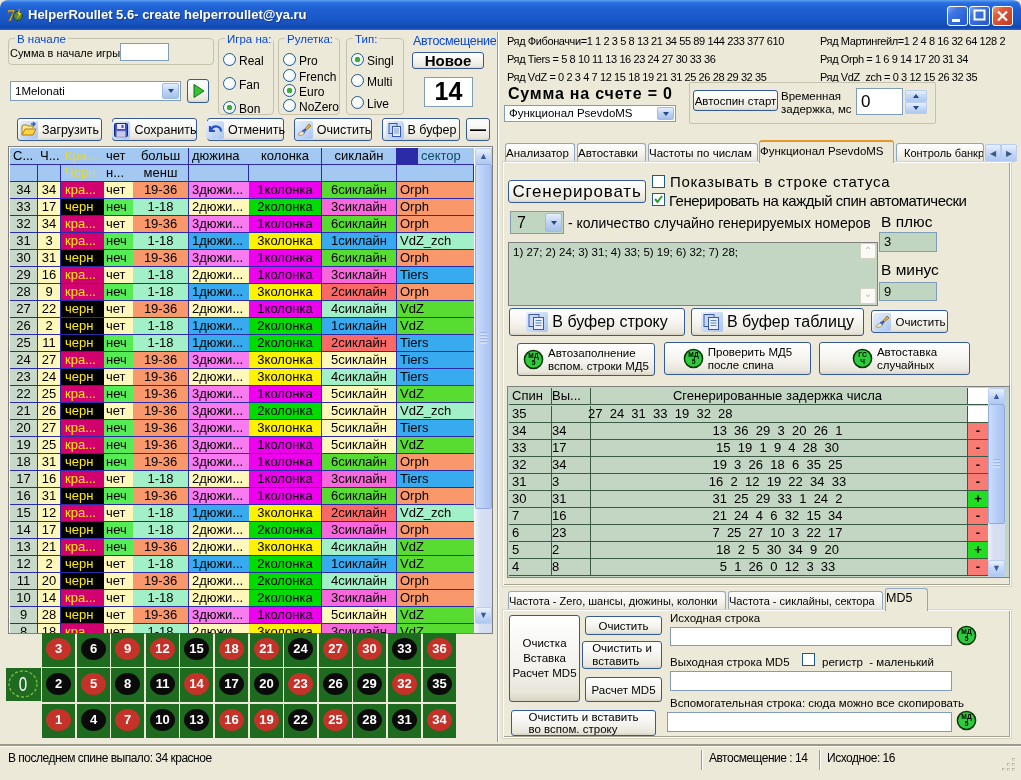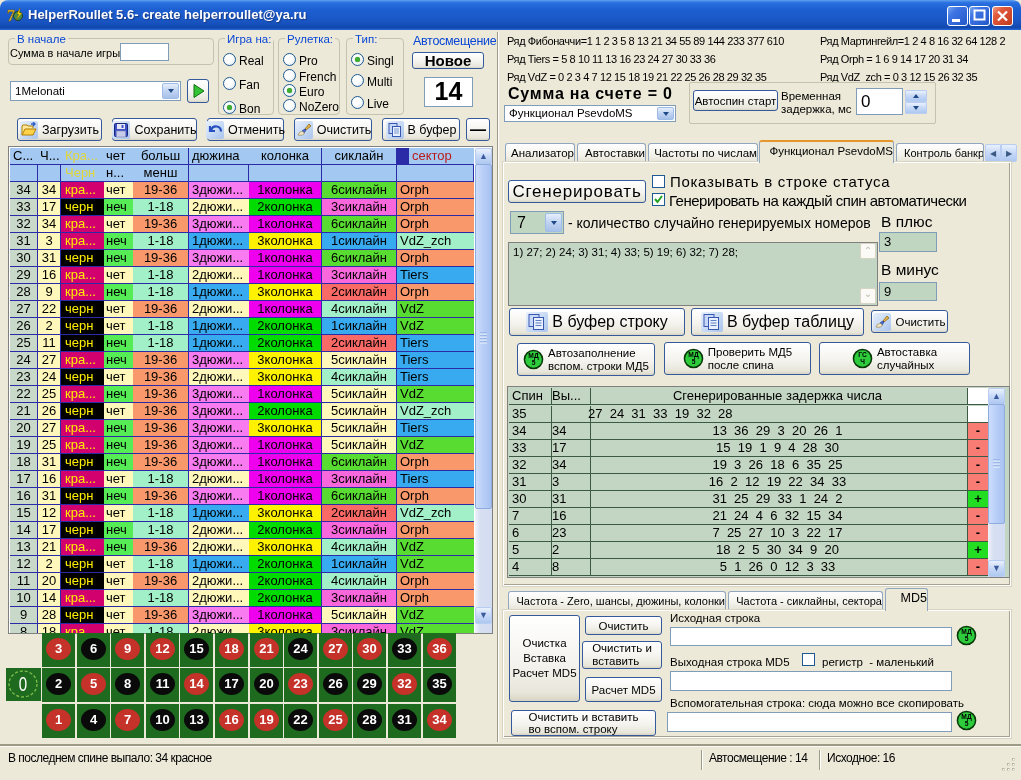--- a/index.html
+++ b/index.html
@@ -39,21 +39,21 @@
   background:linear-gradient(180deg,#E9F1FD,#C6D8F7 50%,#AEC8F0); display:flex;align-items:center;justify-content:center; }
 .sbthumb { position:absolute; width:17px; border-radius:2px; border:1px solid #90ACDE;
   background:linear-gradient(90deg,#CCDDFC,#B4CBF6 60%,#A8C2F2); }
 .sarr { font-size:9px; color:#3A5A9C; line-height:1; }
 .ibx { display:flex; align-items:center; justify-content:center; background:linear-gradient(135deg,#E8F0FC,#BCD2F2 70%,#AAC4EC); border-radius:2px; padding:1px; }
 .bcell { position:absolute; background:#1E6A1E; }
 .chip { position:absolute; left:4px; top:5px; width:25px; height:22px; border-radius:50%;
   color:#fff; font-size:13px; font-weight:bold; text-align:center; line-height:22px; }
 .rlbl { position:absolute; font-size:11.5px; white-space:nowrap; }
 .ryad { font-size:11px; letter-spacing:-0.4px; }
-.tab { position:absolute; background:linear-gradient(180deg,#FFFFFF,#F2F1EA 60%,#E4E1D2); border:1px solid #91A7C0; border-bottom:none; border-radius:3px 3px 0 0; font-size:11.5px; text-align:right; overflow:hidden; white-space:nowrap; }
+.tab { position:absolute; background:linear-gradient(180deg,#FFFFFF,#F2F1EA 60%,#E4E1D2); border:1px solid #91A7C0; border-bottom:none; border-radius:3px 3px 0 0; font-size:11.5px; text-align:left; overflow:hidden; white-space:nowrap; }
 .tabactive { background:#ECE9D8; border-top:2px solid #E6972C; z-index:3; }
 .page { position:absolute; background:#ECE9D8; border:1px solid #fff; box-shadow: inset -1px -1px 0 #A8A390, 0 0 0 1px #D8D4C4; }
 #stable { position:absolute; left:507px; top:386px; width:503px; height:192px; border:1px solid #808080; background:#C3D6C3; }
 #stable-in { position:absolute; left:1px; top:1px; width:480px; height:189px; background:#C3D6C3; overflow:hidden; }
 .sr { position:absolute; left:0; width:479px; height:17px; }
 .sc { position:absolute; top:0; height:16px; line-height:16px; font-size:13px; border-right:1px solid #3A5A46; border-bottom:1px solid #3A5A46; overflow:hidden; white-space:nowrap; box-sizing:content-box; }
 .statusbar { position:absolute; left:0; top:744px; width:1021px; height:30px; background:#ECE9D8; border-top:2px solid #9D9A88; box-shadow:inset 0 1px 0 #FAF9F2; }
 .ssep { position:absolute; top:4px; height:20px; width:2px; border-left:1px solid #9D9A88; border-right:1px solid #FFFFFF; }
 </style></head>
 <body>
@@ -167,21 +167,21 @@
 <div id="ltable-in">
 <div class="tr" style="top:0;">
         <div class="tc" style="left:0px;width:27px;background:#A3C8F1;color:#000;text-align:left;font-size:13px;padding-left:3px;">С...</div>
         <div class="tc" style="left:28px;width:22px;background:#A3C8F1;color:#000;text-align:left;font-size:13px;padding-left:2px;">Ч...</div>
         <div class="tc" style="left:51px;width:42px;background:#A3C8F1;color:#E3D83A;text-align:left;font-size:13px;padding-left:4px;">Кра...</div>
         <div class="tc" style="left:94px;width:28px;background:#A3C8F1;color:#000;text-align:left;font-size:13px;padding-left:2px;">чет</div>
         <div class="tc" style="left:123px;width:55px;background:#A3C8F1;color:#000;text-align:center;font-size:13px;">больш</div>
         <div class="tc" style="left:179px;width:59px;background:#A3C8F1;color:#000;text-align:left;font-size:13px;padding-left:3px;">дюжина</div>
         <div class="tc" style="left:239px;width:72px;background:#A3C8F1;color:#000;text-align:center;font-size:13px;">колонка</div>
         <div class="tc" style="left:312px;width:74px;background:#A3C8F1;color:#000;text-align:center;font-size:13px;">сиклайн</div>
-        <div class="tc" style="left:399px;width:76px;background:#A3C8F1;color:#b91c1c;text-align:left;font-size:13px;padding-left:3px;">сектор</div>
+        <div class="tc" style="left:408px;width:76px;background:#A3C8F1;color:#0c4a6e;text-align:left;font-size:13px;padding-left:3px;">сектор</div>
       </div>
       <div class="tr" style="top:17px;">
         <div class="tc" style="left:0px;width:27px;background:#A3C8F1;color:#000;text-align:center;font-size:13px;"></div>
         <div class="tc" style="left:28px;width:22px;background:#A3C8F1;color:#000;text-align:center;font-size:13px;"></div>
         <div class="tc" style="left:51px;width:42px;background:#A3C8F1;color:#E3D83A;text-align:left;font-size:13px;padding-left:4px;">Черн</div>
         <div class="tc" style="left:94px;width:28px;background:#A3C8F1;color:#000;text-align:left;font-size:13px;padding-left:2px;">н...</div>
         <div class="tc" style="left:123px;width:55px;background:#A3C8F1;color:#000;text-align:center;font-size:13px;">менш</div>
         <div class="tc" style="left:179px;width:59px;background:#A3C8F1;color:#000;text-align:center;font-size:13px;"></div>
         <div class="tc" style="left:239px;width:72px;background:#A3C8F1;color:#000;text-align:center;font-size:13px;"></div>
         <div class="tc" style="left:312px;width:74px;background:#A3C8F1;color:#000;text-align:center;font-size:13px;"></div>
@@ -618,21 +618,21 @@
     <div class="chip" style="background:#0A0A0A;">35</div>
   </div>
 <div class="bcell" style="left:423px;top:704px;width:33px;height:34px;">
     <div class="chip" style="background:#C53229;">34</div>
   </div>
 
 <div style="position:absolute;left:497px;top:32px;width:2px;height:710px;border-left:1px solid #9D9A88;border-right:1px solid #FFFFFF;"></div>
 
 <div class="rlbl ryad" style="left:507px;top:35px;">Ряд Фибоначчи=1 1 2 3 5 8 13 21  34  55 89 144 233 377 610</div>
 <div class="rlbl ryad" style="left:507px;top:53px;">Ряд Tiers = 5 8 10 11 13 16 23 24 27 30 33 36</div>
-<div class="rlbl ryad" style="left:507px;top:71px;">Ряд VdZ = 0 2 3 4 7 12 15 18 19 21 22 25 26 28 29 32 35</div>
+<div class="rlbl ryad" style="left:507px;top:71px;">Ряд VdZ = 0 2 3 4 7 12 15 18 19 21 31 25 26 28 29 32 35</div>
 <div class="rlbl ryad" style="left:820px;top:35px;width:194px;overflow:hidden;">Ряд Мартингейл=1 2 4 8 16 32 64 128 2</div>
 <div class="rlbl ryad" style="left:820px;top:53px;">Ряд Orph = 1 6 9 14 17 20 31 34</div>
 <div class="rlbl ryad" style="left:820px;top:71px;">Ряд VdZ_zch = 0 3 12 15 26 32 35</div>
 <div class="rlbl" style="left:508px;top:85px;font-size:16px;font-weight:bold;letter-spacing:0.8px;">Сумма на счете = 0</div>
 <div class="combo" style="left:504px;top:105px;width:172px;height:17px;font-size:11.5px;line-height:15px;padding-left:4px;">Функционал PsevdoMS<div class="combobtn">
       <div class="darr"></div>
     </div></div>
 <div class="group" style="left:689px;top:82px;width:247px;height:42px;border-radius:2px;"></div>
 <div class="btn" style="left:693px;top:90px;width:85px;height:21px;font-size:11.5px;">Автоспин старт</div>
 <div class="rlbl" style="left:781px;top:90px;line-height:13px;">Временная<br>задержка, мс</div>

